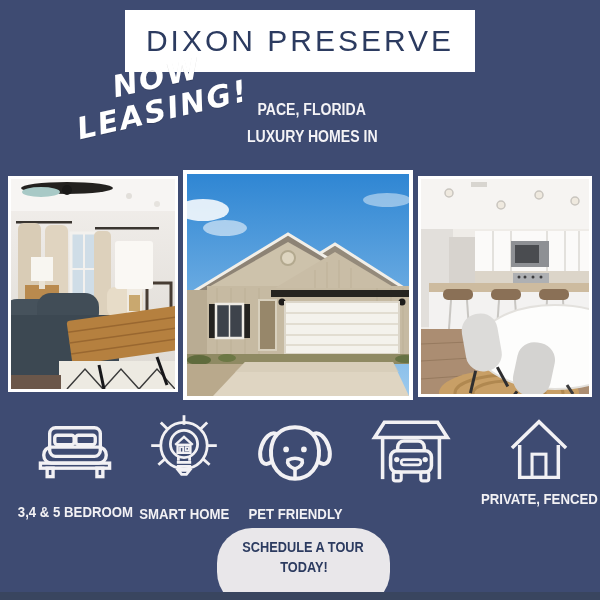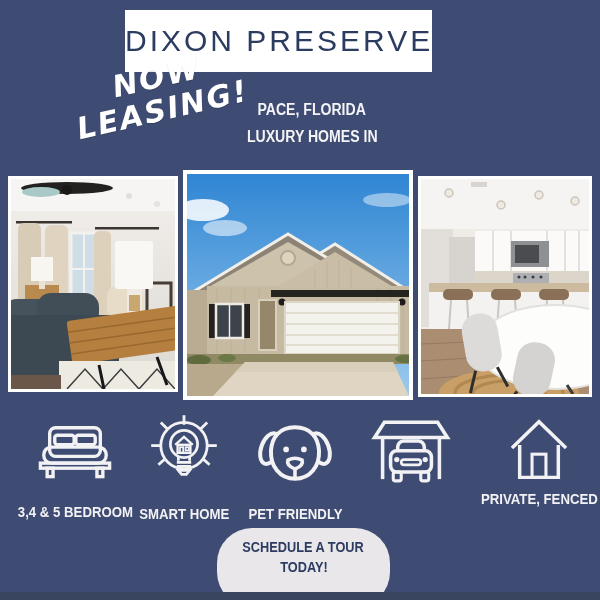--- a/index.html
+++ b/index.html
@@ -5,22 +5,22 @@
   html,body{margin:0;padding:0;background:#222;}
   .poster{
     position:relative;width:600px;height:600px;overflow:hidden;
     background:#3e4b72;
     font-family:"Liberation Sans",sans-serif;
     -webkit-font-smoothing:antialiased;
   }
   .abs{position:absolute;}
   
   .title-box{
-    left:125px;top:10px;width:307px;height:62px;background:#ffffff;
-    display:flex;align-items:center;justify-content:flex-start;
+    left:125px;top:10px;width:350px;height:62px;background:#ffffff;
+    display:flex;align-items:center;justify-content:center;
   }
   .title-box span{
     color:#2c3b60;font-size:30px;font-weight:400;letter-spacing:3px;white-space:nowrap;
   }
   .now-leasing{
     left:66px;top:80px;transform:rotate(-13deg);transform-origin:left top;
     color:#ffffff;font-family:"DejaVu Sans",sans-serif;
     font-weight:bold;font-style:italic;font-size:30px;letter-spacing:2px;
     text-shadow:0 1px 0 rgba(0,0,0,.15);
   }

